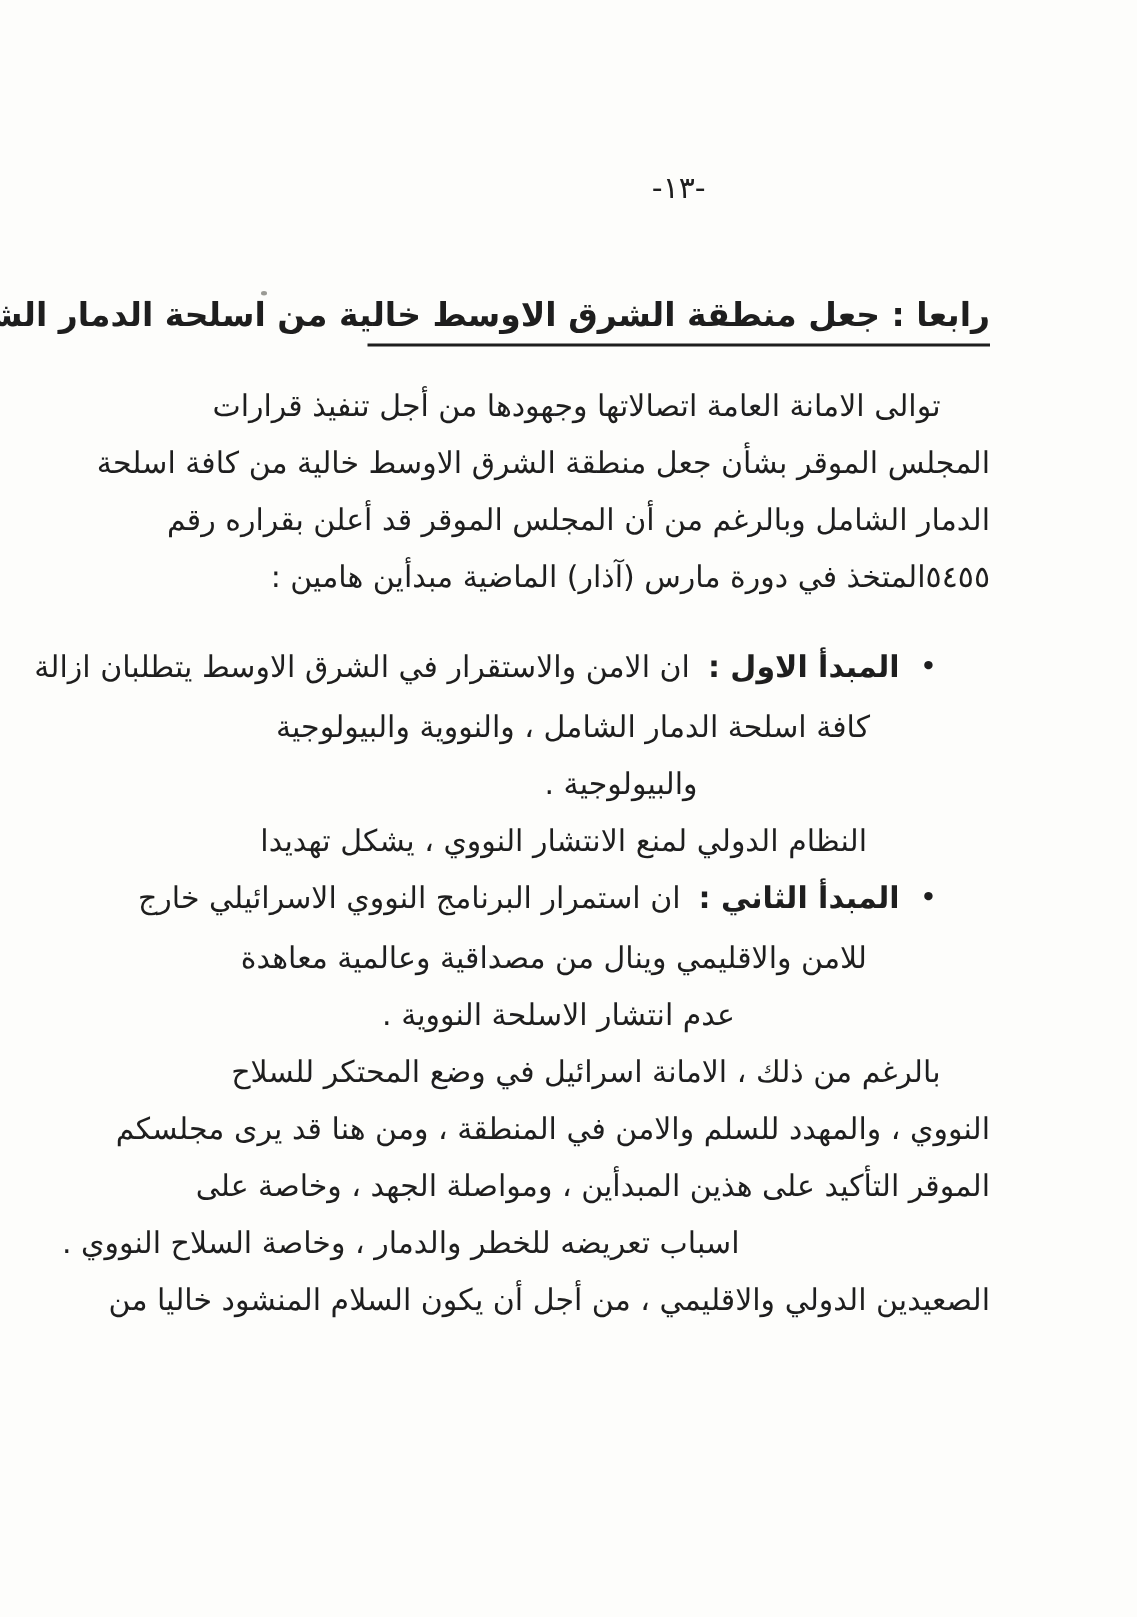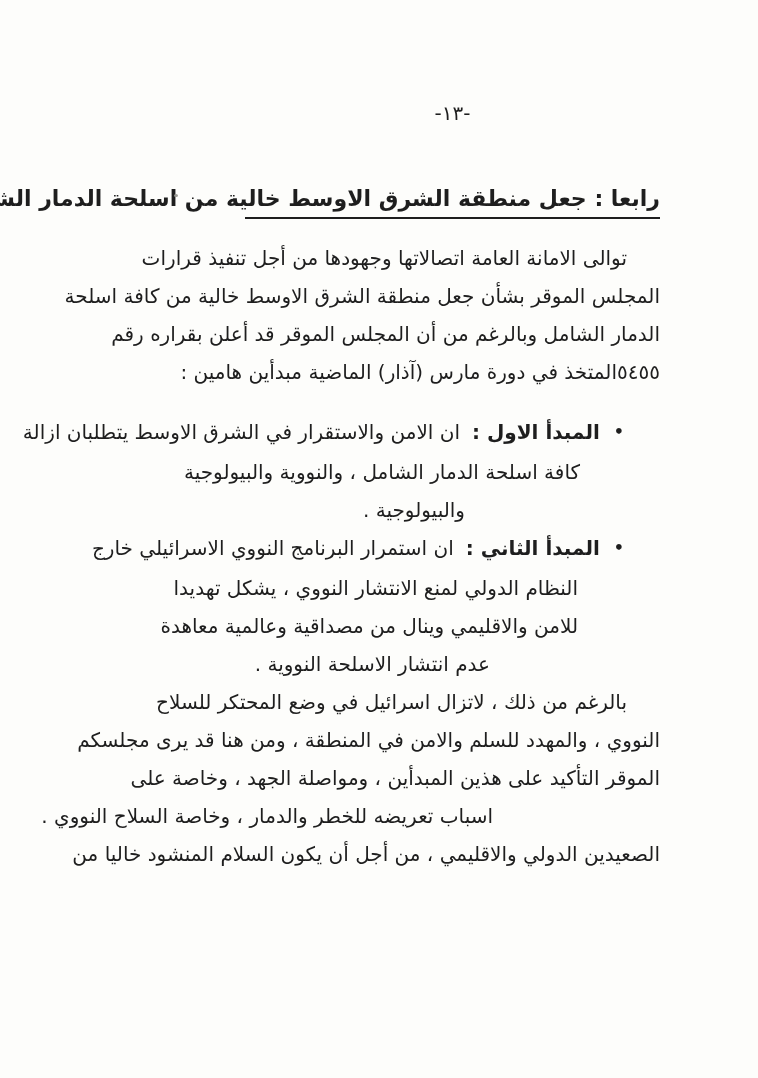--- a/index.html
+++ b/index.html
@@ -7,21 +7,21 @@
     width:758px;height:1078px;
     background:#fdfdfb;
     font-family:"DejaVu Sans",sans-serif;
     color:#1e1e1e;
     overflow:hidden;
   }
   .page{
     position:relative;
     width:608px;height:1078px;
     box-sizing:border-box;
-    padding:4px 98px 0 95px;
+    padding:16px 98px 0 95px;
     direction:rtl;
   }
   .page-number{
     margin:0 -3px;
     padding-top:96px;
     text-align:center;
     font-size:20px;
     letter-spacing:1px;
     line-height:26px;
   }
@@ -98,30 +98,30 @@
 
     <div class="para">
       <div class="line j pr36">
         <span class="bullet">•</span><span class="principle-label">المبدأ الاول :</span><span>ان الامن والاستقرار في الشرق الاوسط يتطلبان ازالة</span>
       </div>
       <div class="line j pr80">كافة اسلحة الدمار الشامل ، والنووية والبيولوجية</div>
       <div class="line pr195">والبيولوجية .</div>
     </div>
 
     <div class="para">
+      <div class="line j pr82a">النظام الدولي لمنع الانتشار النووي ، يشكل تهديدا</div>
       <div class="line j pr36">
         <span class="bullet">•</span><span class="principle-label">المبدأ الثاني :</span><span>ان استمرار البرنامج النووي الاسرائيلي خارج</span>
       </div>
-      <div class="line j pr82a">النظام الدولي لمنع الانتشار النووي ، يشكل تهديدا</div>
       <div class="line j pr82b">للامن والاقليمي وينال من مصداقية وعالمية معاهدة</div>
       <div class="line pr170">عدم انتشار الاسلحة النووية .</div>
     </div>
 
     <div class="para">
-      <div class="line j pr33">بالرغم من ذلك ، لاتزال اسرائيل في وضع المحتكر للسلاح</div>
+      <div class="line j pr33">بالرغم من ذلك ، الامانة اسرائيل في وضع المحتكر للسلاح</div>
       <div class="line j">النووي ، والمهدد للسلم والامن في المنطقة ، ومن هنا قد يرى مجلسكم</div>
       <div class="line j">الموقر التأكيد على هذين المبدأين ، ومواصلة الجهد ، وخاصة على</div>
       <div class="line j pr167">اسباب تعريضه للخطر والدمار ، وخاصة السلاح النووي .</div>
       <div class="line j">الصعيدين الدولي والاقليمي ، من أجل أن يكون السلام المنشود خاليا من</div>
     </div>
 
   </div>
 </div>
 
 </body></html>

